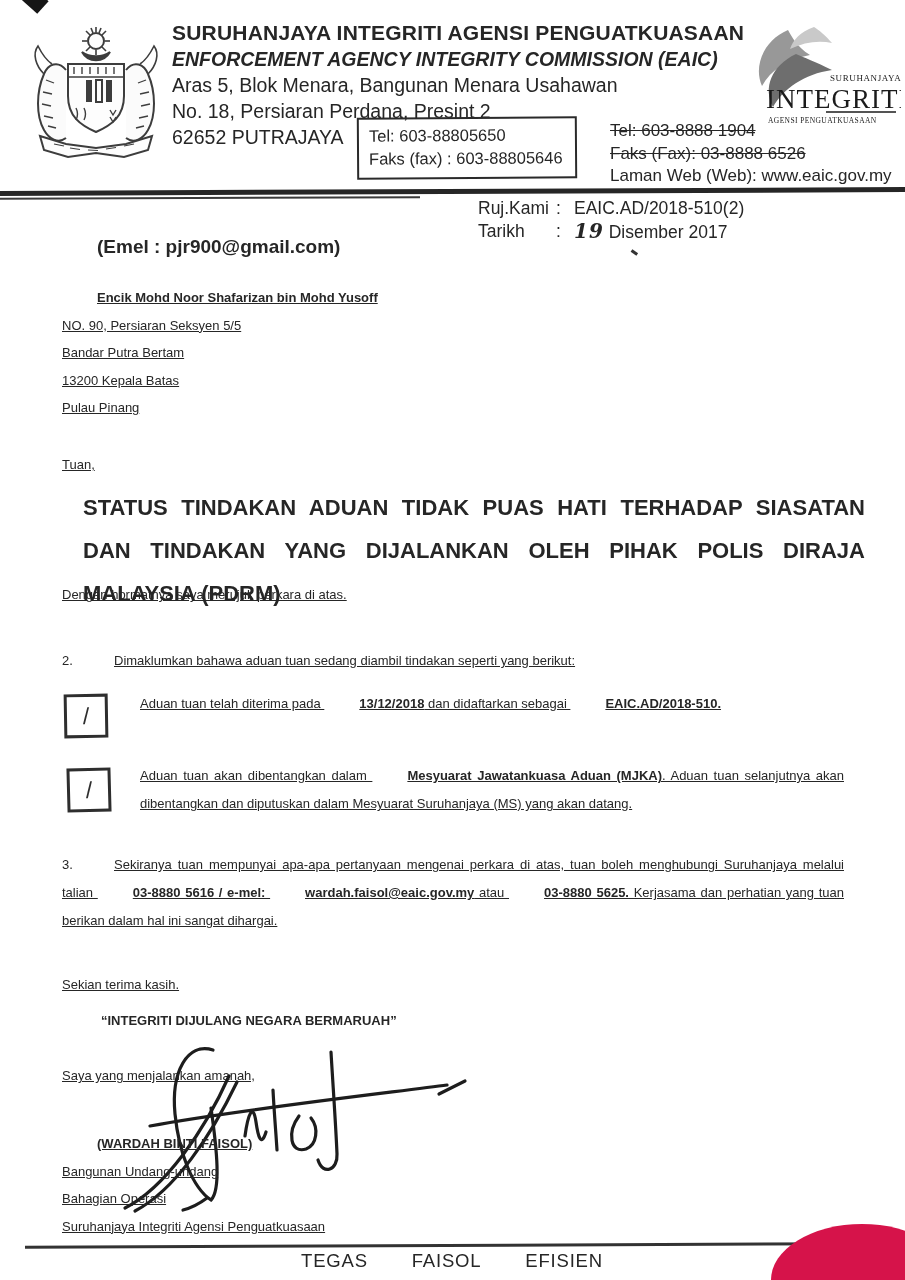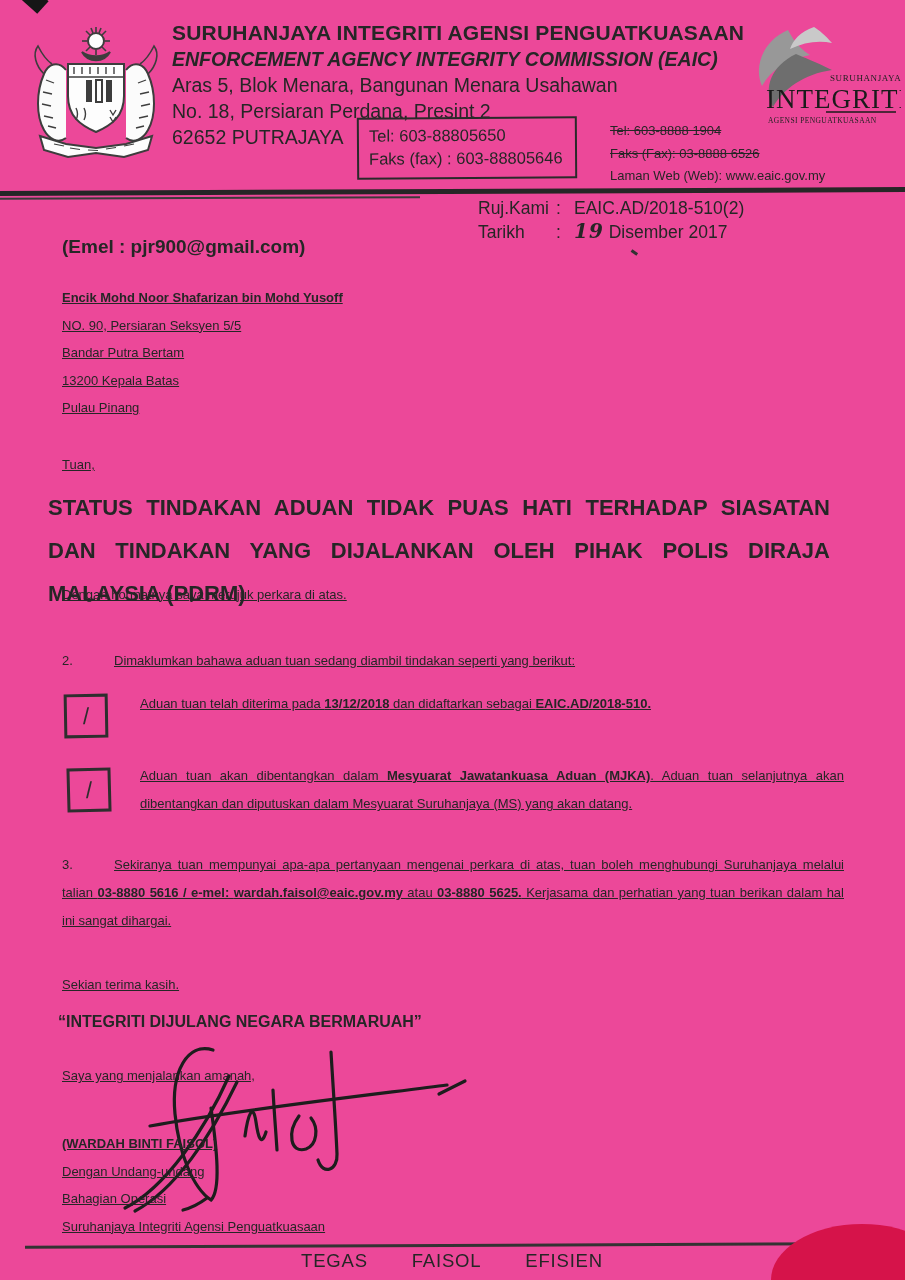--- a/index.html
+++ b/index.html
@@ -1,40 +1,40 @@
 <!DOCTYPE html>
 <html><head>
 <meta charset="utf-8">
 <style>
   html,body{margin:0;padding:0;background:#ddd;}
-  .page{position:relative;width:905px;height:1280px;background:#ec4899;overflow:hidden;
+  .page{position:relative;width:905px;height:1280px;background:#ffffff;overflow:hidden;
         font-family:"Liberation Sans",sans-serif;color:#262626;}
   .abs{position:absolute;}
   p{margin:0;}
-  .b{font-weight:700;}
+  .b{font-weight:700;margin-left:35px;}
   .u{text-decoration:underline;}
   .just{text-align:justify;}
   .strike{text-decoration:line-through;}
   .body-text{font-size:13px;line-height:28px;text-decoration:underline;}
   .pnum{display:inline-block;width:52px;}
 
   
   .org-block{left:172px;top:20px;line-height:26px;font-size:19.5px;}
   .org-ms{font-size:21px;font-weight:700;letter-spacing:0.2px;}
   .org-en{font-size:19.5px;font-weight:700;font-style:italic;}
   .telbox{left:357px;top:117px;border:2px solid #2a2a2a;padding:5px 12px 7px 10px;
           font-size:16.5px;line-height:23px;transform:rotate(-0.4deg);}
-  .oldcontact{left:610px;top:120px;font-size:13px;line-height:22.5px;}
+  .oldcontact{left:610px;top:120px;font-size:17px;line-height:22.5px;}
   .headrule{left:0;top:189px;width:905px;height:5px;background:#262626;transform:rotate(-0.25deg);}
   .headrule2{left:0;top:197px;width:420px;height:2px;background:#3a3a3a;transform:rotate(-0.2deg);}
   .corner-mark{left:22px;top:-9px;width:24px;height:17px;background:#161616;transform:rotate(42deg);}
 
   
   .refblock{left:478px;top:197px;font-size:17.5px;line-height:23px;}
-  .refrow{display:flex;align-items:flex-end;}
+  .refrow{display:flex;}
   .reflabel{width:78px;}
   .refcolon{width:18px;}
   .handwrite{font-family:"DejaVu Serif",serif;font-style:italic;font-weight:700;font-size:20px;letter-spacing:1px;}
 
   .scratch{left:631px;top:251px;width:7px;height:2.5px;background:#333;transform:rotate(35deg);}
 
   .cbox{position:absolute;width:38px;height:38px;border:3px solid #2e2e2e;
         display:flex;align-items:center;justify-content:center;font-size:23px;color:#2e2e2e;}
 
   .sig-svg{left:95px;top:1038px;pointer-events:none;}
@@ -188,42 +188,42 @@
 
   <div class="cbox" style="left:67px;top:768px;transform:rotate(-1.5deg);">
     <span>/</span>
   </div>
   <p class="abs body-text just" style="left:140px;top:762px;width:704px;"><span>Aduan tuan akan dibentangkan dalam </span><span class="b">Mesyuarat Jawatankuasa Aduan (MJKA)</span><span>. Aduan tuan selanjutnya akan dibentangkan dan diputuskan dalam Mesyuarat Suruhanjaya (MS) yang akan datang.</span></p>
 
   <p class="abs body-text just" style="left:62px;top:851px;width:782px;"><span class="pnum">3.</span><span><span>Sekiranya tuan mempunyai apa-apa pertanyaan mengenai perkara di atas, tuan boleh menghubungi Suruhanjaya melalui talian </span><span class="b">03-8880 5616 / e-mel: </span><span class="b u">wardah.faisol@eaic.gov.my</span><span> atau </span><span class="b">03-8880 5625.</span><span> Kerjasama dan perhatian yang tuan berikan dalam hal ini sangat dihargai.</span></span></p>
 
   <div class="abs body-text" style="left:62px;top:971px;">Sekian terima kasih.</div>
 
-  <div class="abs b" style="left:58px;top:1013px;font-size:16px;">“INTEGRITI DIJULANG NEGARA BERMARUAH”</div>
+  <div class="abs b" style="left:66px;top:1013px;font-size:13px;">“INTEGRITI DIJULANG NEGARA BERMARUAH”</div>
 
   <div class="abs body-text" style="left:62px;top:1062px;">Saya yang menjalankan amanah,</div>
 
   <svg class="abs sig-svg" width="400" height="178" viewBox="0 0 400 178">
     <g fill="none" stroke="#1d1d1d" stroke-width="3.2" stroke-linecap="round">
       <path d="M118,12 C92,4 76,34 80,76 C84,116 98,150 116,162 C126,152 122,112 116,70"></path>
       <path d="M150,98 C153,76 158,64 161,84 C163,98 166,110 171,94"></path>
       <path d="M178,52 C179,72 181,96 182,112"></path>
       <path d="M204,78 C192,94 195,116 211,111 C222,107 224,90 216,80"></path>
       <path d="M236,14 C238,48 241,90 242,116 C243,132 228,138 223,122"></path>
       <path d="M55,88 C140,72 300,54 352,47"></path>
       <path d="M344,56 L370,43"></path>
       <path d="M134,38 C110,92 70,150 30,170"></path>
       <path d="M142,44 C116,98 80,152 40,173"></path>
       <path d="M112,160 C104,166 96,170 88,172"></path>
     </g>
   </svg>
 
   <div class="abs body-text" style="left:62px;top:1130px;line-height:27.5px;">
     <div class="b">(WARDAH BINTI FAISOL)</div>
-    <div>Dengan Undang-undang</div>
+    <div>Bangunan Undang-undang</div>
     <div>Bahagian Operasi</div>
     <div>Suruhanjaya Integriti Agensi Penguatkuasaan</div>
   </div>
 
   <div class="abs footline"></div>
   <div class="abs footmotto">
     <span>TEGAS</span>
     <span>FAISOL</span>
     <span>EFISIEN</span>
   </div>

